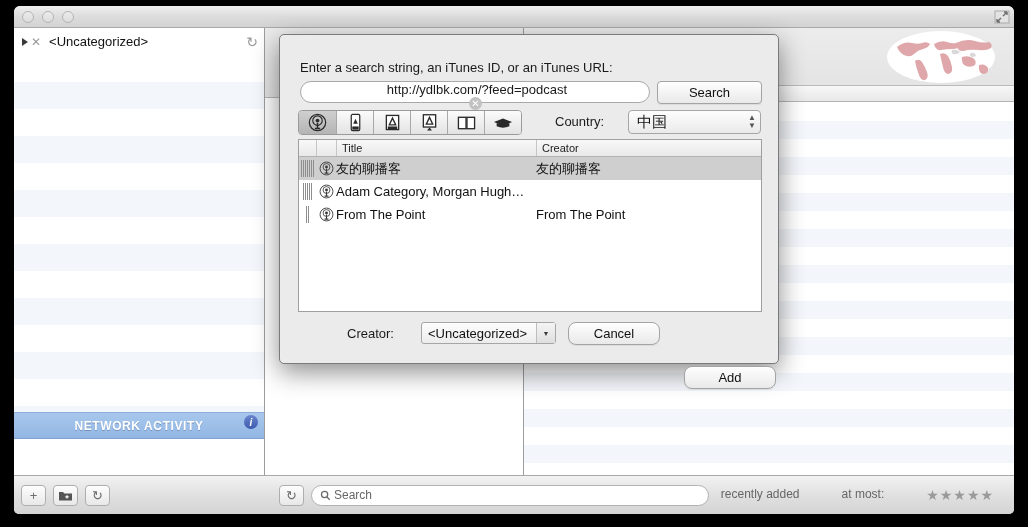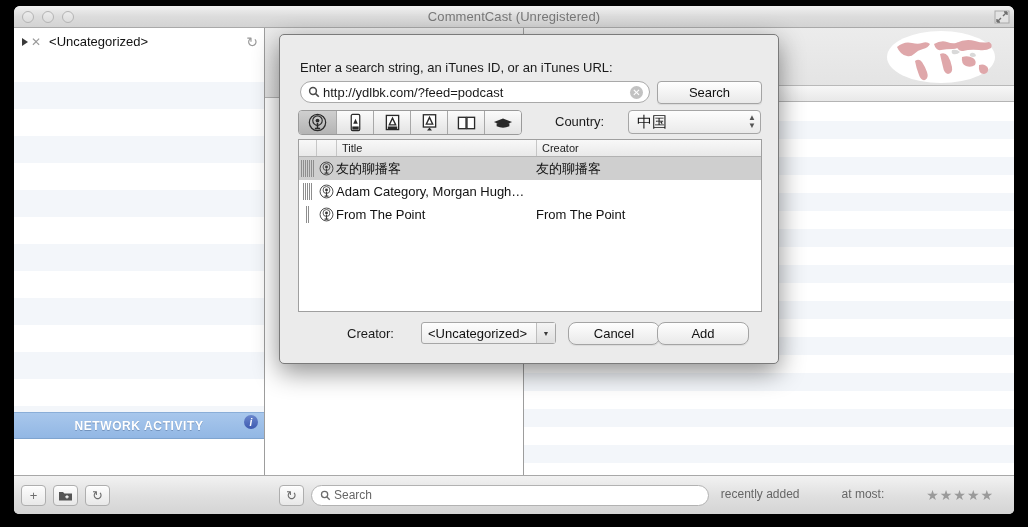--- a/index.html
+++ b/index.html
@@ -194,20 +194,21 @@
   }
   #dlg-searchfield {
     position: absolute; left: 20px; top: 46px;
     width: 350px; height: 22px;
     background: #fff;
     border: 1px solid #a9a9a9;
     border-radius: 11px;
     display: flex; align-items: center;
     padding: 0 6px 0 7px;
     cursor: text;
+    flex-direction: column;
   }
   #dlg-search-value { flex: 1; font-size: 13px; color: #1a1a1a; margin-left: 3px; }
   .clear-btn {
     width: 13px; height: 13px; border-radius: 50%;
     background: #c2c2c2; color: #fff;
     font-size: 10px; line-height: 13px; text-align: center;
     cursor: pointer; flex: 0 0 auto;
   }
   #dlg-search-btn {
     position: absolute; left: 377px; top: 46px;
@@ -293,34 +294,33 @@
   .dlg-btn {
     position: absolute; top: 287px;
     height: 23px; width: 92px;
     border: 1px solid #a4a4a4; border-radius: 8px;
     background: linear-gradient(to bottom,#fefefe,#e9e9e9);
     display: flex; align-items: center; justify-content: center;
     font-size: 13px; color: #111; cursor: pointer;
     box-shadow: 0 1px 1px rgba(0,0,0,.07);
   }
   #btn-cancel { left: 288px; }
-  #btn-add { left: 377px; }
+  #btn-add { left: 404px; margin-top: 44px; }
 </style>
 </head>
 <body>
 
 <div id="window">
 
   <div id="titlebar">
     <div id="traffic">
       <div class="light"></div>
       <div class="light"></div>
       <div class="light"></div>
     </div>
-    <div id="win-title">CommentCast (Unregistered)</div>
     <div id="fullscreen-btn">
       <svg width="16" height="16" viewBox="0 0 16 16">
         <rect x="1" y="2" width="14" height="12" fill="#e3e3e3" stroke="#a9a9a9"></rect>
         <path d="M9 7 L13 3 M13 3 L10 3 M13 3 L13 6" stroke="#6d6d6d" stroke-width="1.4" fill="none"></path>
         <path d="M7 9 L3 13 M3 13 L6 13 M3 13 L3 10" stroke="#6d6d6d" stroke-width="1.4" fill="none"></path>
       </svg>
     </div>
   </div>
 
   <div id="body">

